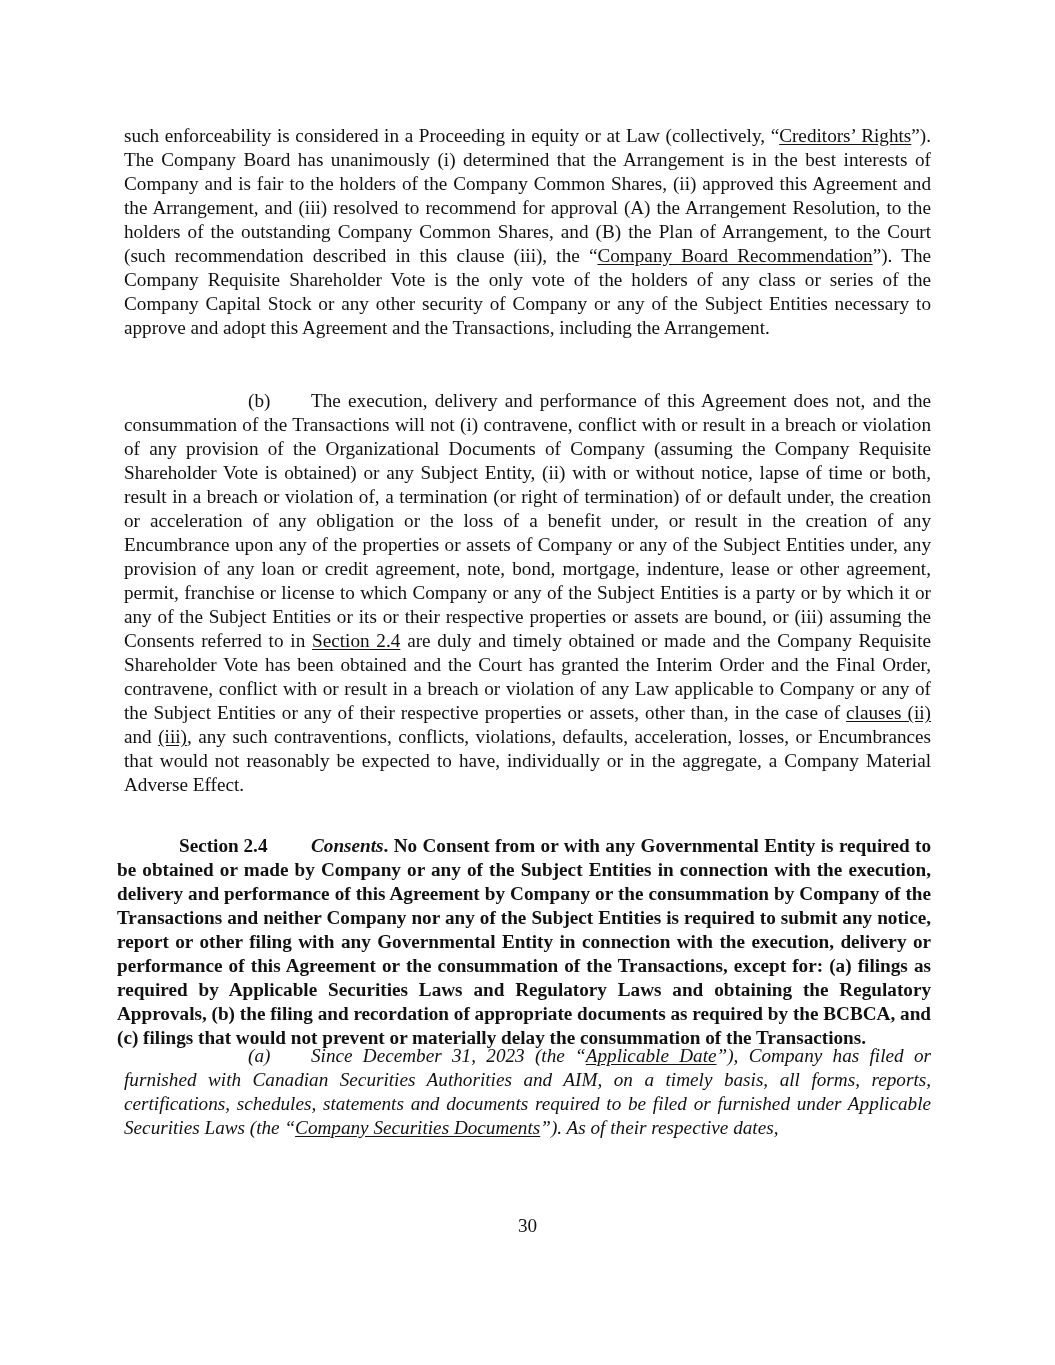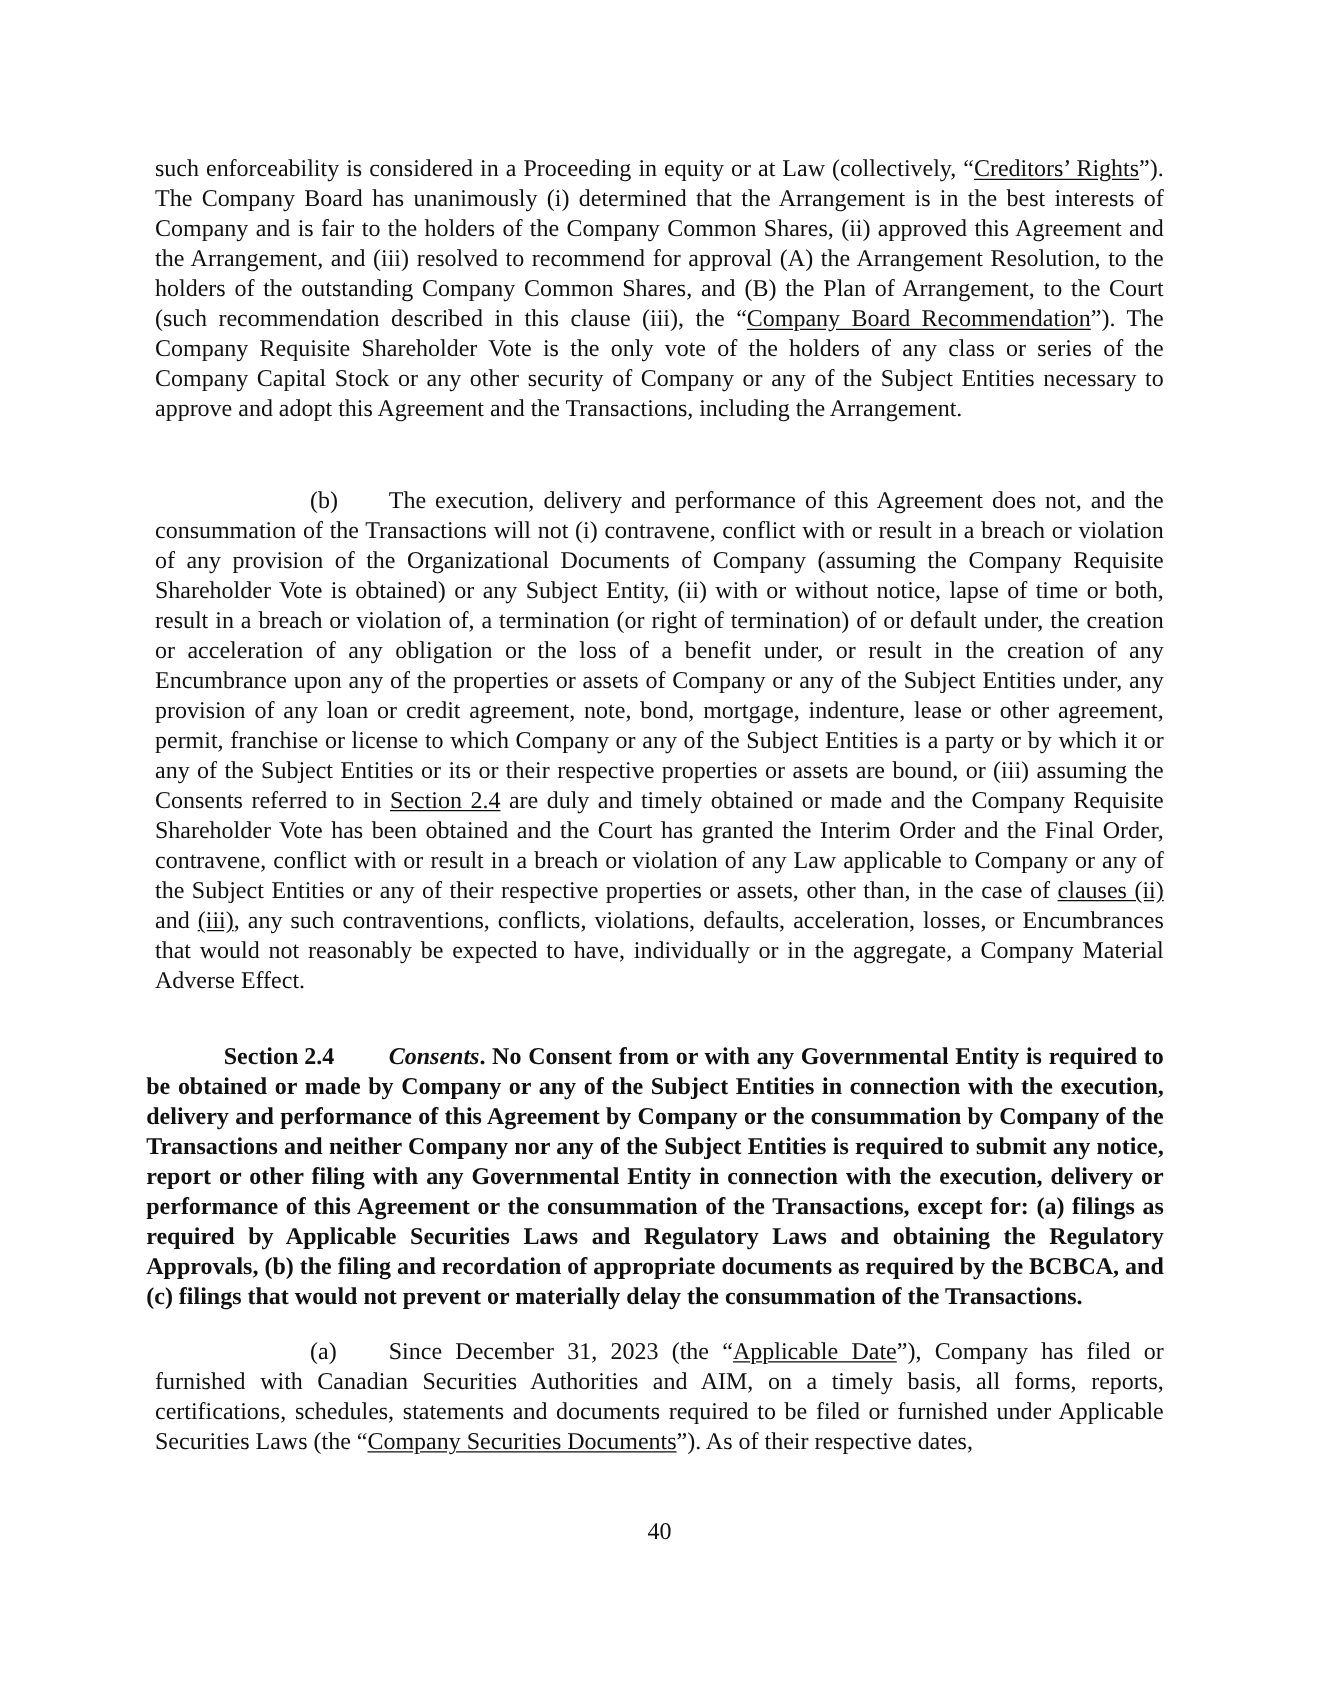--- a/index.html
+++ b/index.html
@@ -38,18 +38,18 @@
 
   <p class="para" style="left:124px; top:356px; width:807px;margin-top:33px;">
     <span class="lead-b"></span><span class="tab-b">(b)</span><span>The execution, delivery and performance of this Agreement does not, and the consummation of the Transactions will not (i) contravene, conflict with or result in a breach or violation of any provision of the Organizational Documents of Company (assuming the Company Requisite Shareholder Vote is obtained) or any Subject Entity, (ii) with or without notice, lapse of time or both, result in a breach or violation of, a termination (or right of termination) of or default under, the creation or acceleration of any obligation or the loss of a benefit under, or result in the creation of any Encumbrance upon any of the properties or assets of Company or any of the Subject Entities under, any provision of any loan or credit agreement, note, bond, mortgage, indenture, lease or other agreement, permit, franchise or license to which Company or any of the Subject Entities is a party or by which it or any of the Subject Entities or its or their respective properties or assets are bound, or (iii) assuming the Consents referred to in </span><span class="u">Section 2.4</span><span> are duly and timely obtained or made and the Company Requisite Shareholder Vote has been obtained and the Court has granted the Interim Order and the Final Order, contravene, conflict with or result in a breach or violation of any Law applicable to Company or any of the Subject Entities or any of their respective properties or assets, other than, in the case of </span><span class="u">clauses&nbsp;(ii)</span><span> and </span><span class="u">(iii)</span><span>, any such contraventions, conflicts, violations, defaults, acceleration, losses, or Encumbrances that would not reasonably be expected to have, individually or in the aggregate, a Company Material Adverse Effect.</span>
   </p>
 
   <p class="para" style="left:117px; top:834px; width:814px;font-weight:bold;">
     <span style="display:inline-block; width:62px;"></span><span class="sec-head">Section 2.4</span><span class="i">Consents</span><span>. No Consent from or with any Governmental Entity is required to be obtained or made by Company or any of the Subject Entities in connection with the execution, delivery and performance of this Agreement by Company or the consummation by Company of the Transactions and neither Company nor any of the Subject Entities is required to submit any notice, report or other filing with any Governmental Entity in connection with the execution, delivery or performance of this Agreement or the consummation of the Transactions, except for: (a) filings as required by Applicable Securities Laws and Regulatory Laws and obtaining the Regulatory Approvals, (b)&nbsp;the filing and recordation of appropriate documents as required by the BCBCA, and (c) filings that would not prevent or materially delay the consummation of the Transactions.</span>
   </p>
 
 
-  <p class="para" style="left:124px; top:1070px; width:807px;">
+  <p class="para" style="left:124px; top:1044px; width:807px;font-style:italic;">
     <span class="lead-b"></span><span class="tab-b">(a)</span><span>Since December 31, 2023 (the “</span><span class="u">Applicable Date</span><span>”), Company has filed or furnished with Canadian Securities Authorities and AIM, on a timely basis, all forms, reports, certifications, schedules, statements and documents required to be filed or furnished under Applicable Securities Laws (the “</span><span class="u">Company Securities Documents</span><span>”). As of their respective dates,</span>
   </p>
 
-  <div class="page-num">40</div>
+  <div class="page-num">30</div>
 </div>
 
 </body></html>

